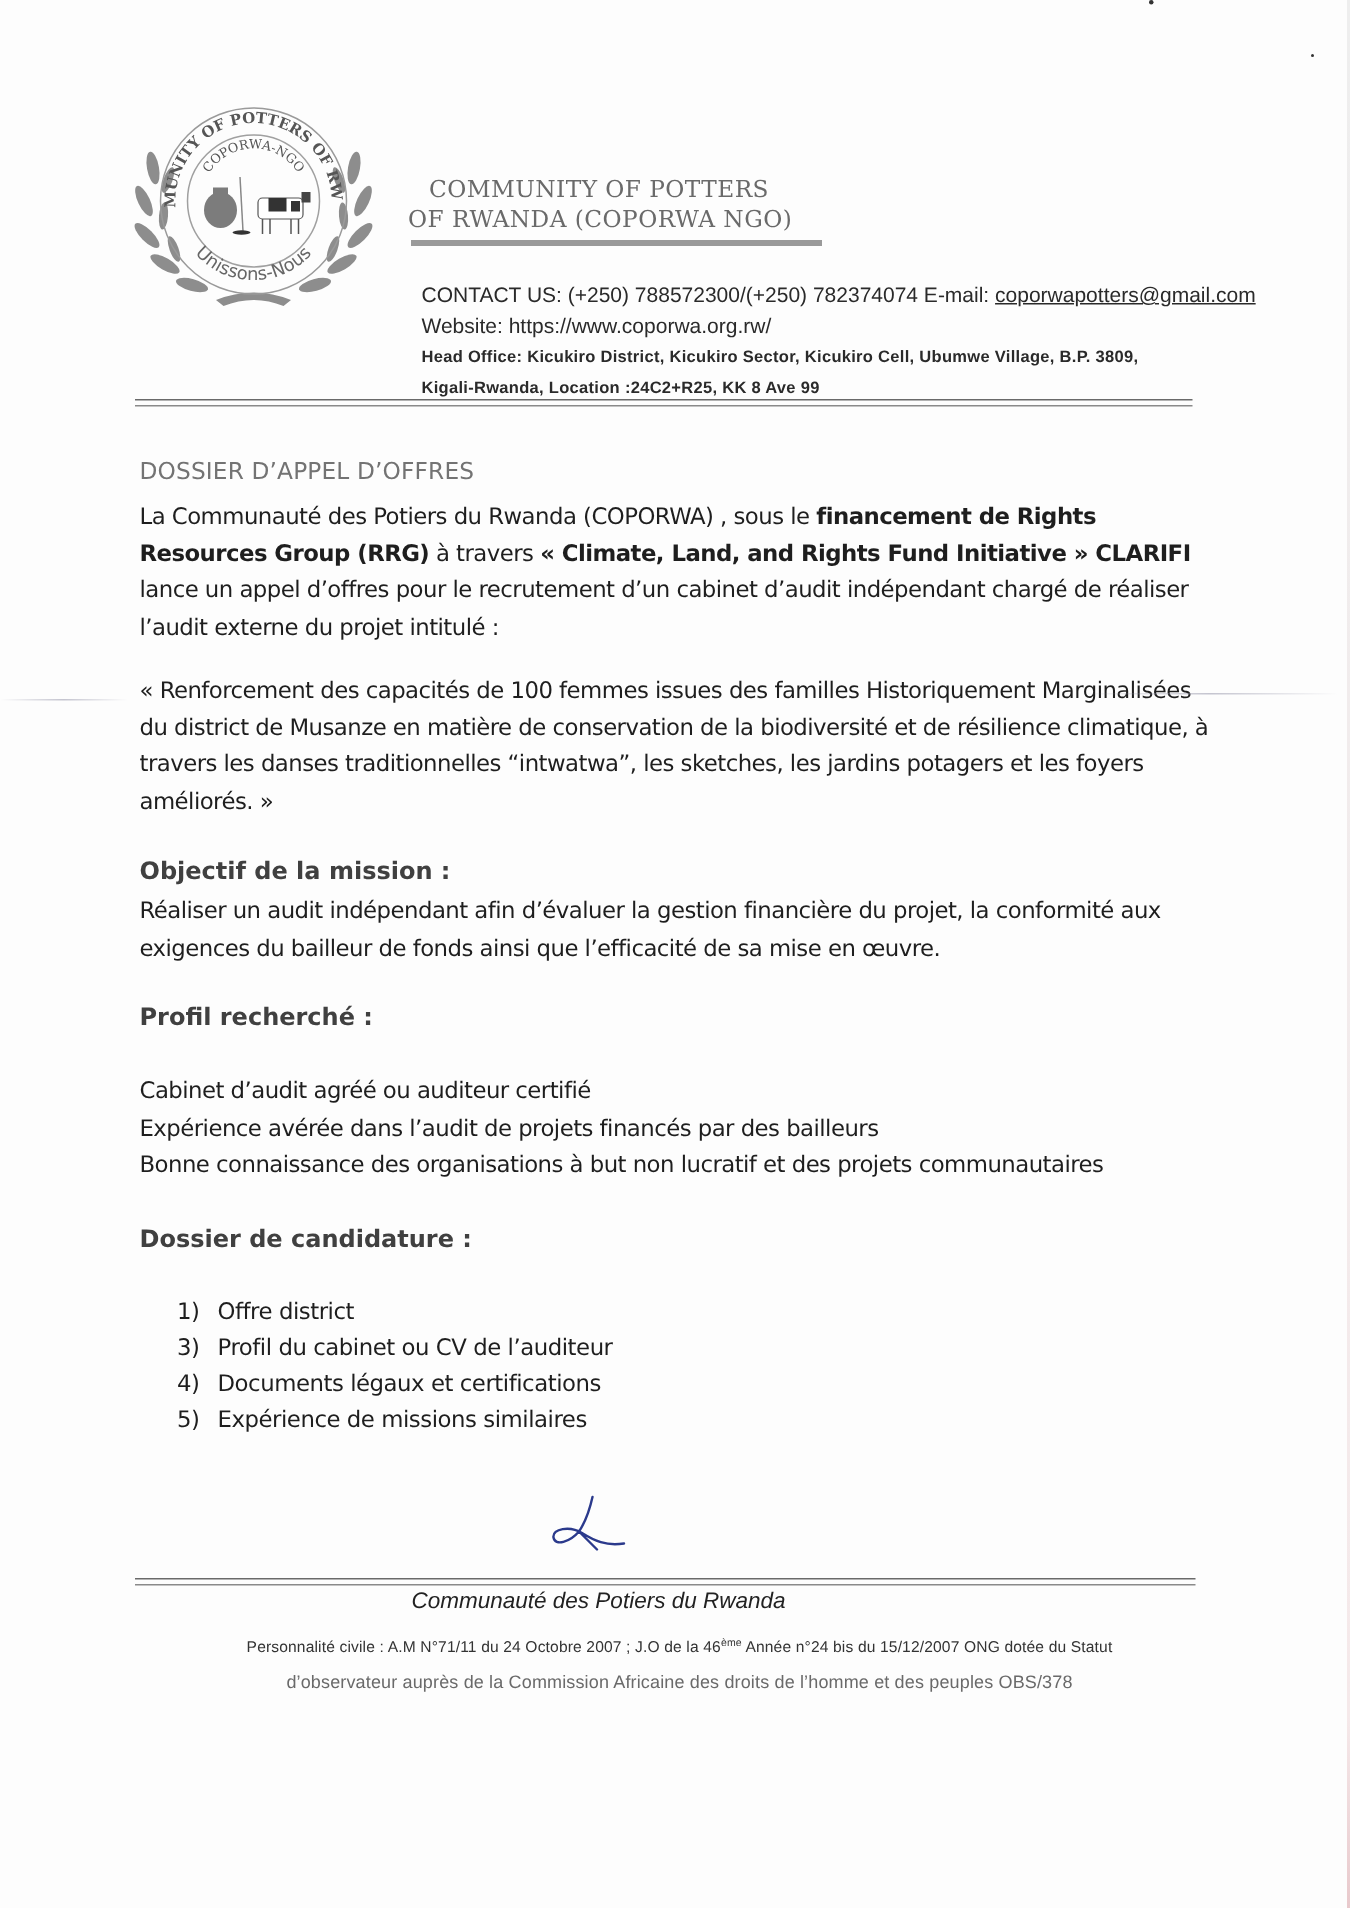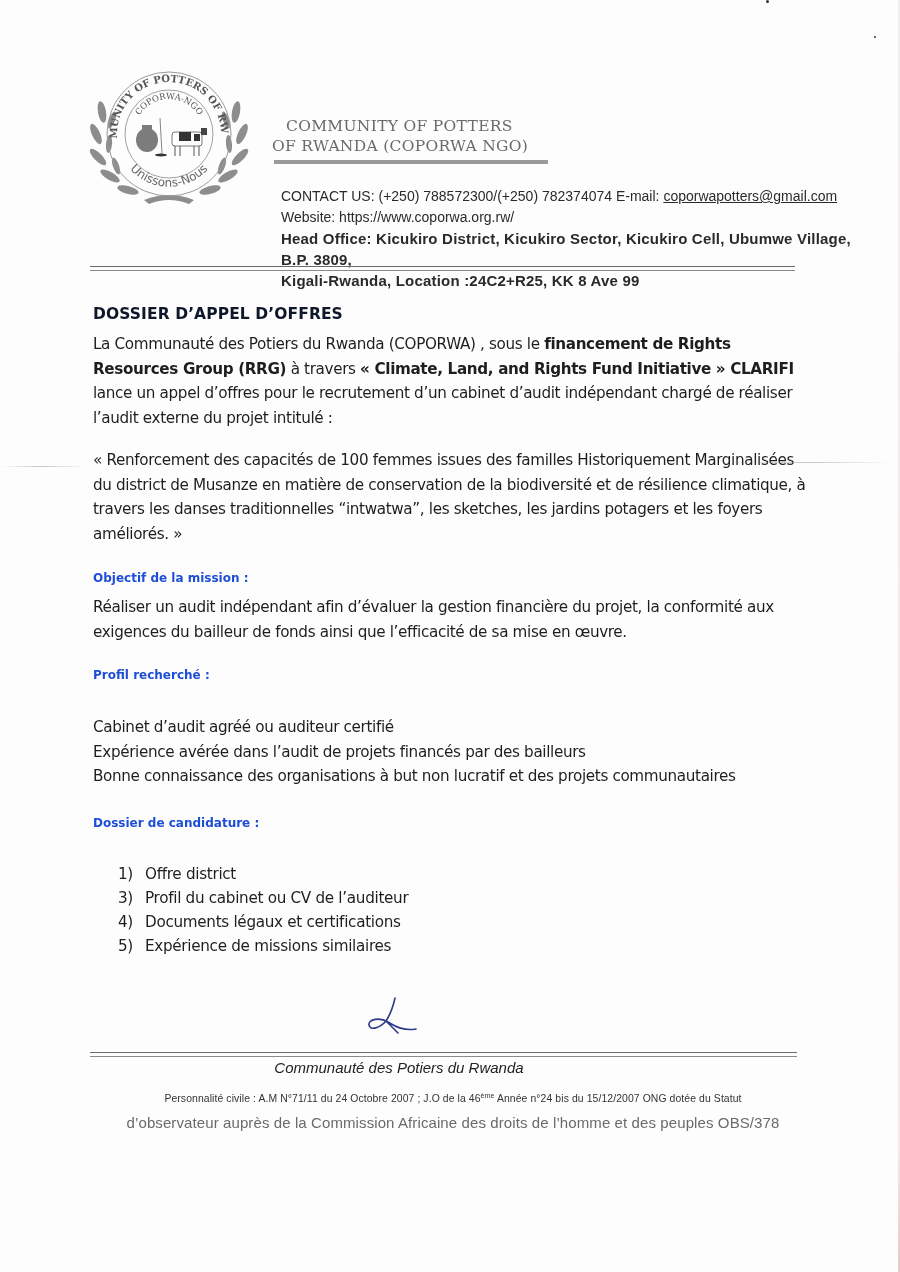--- a/index.html
+++ b/index.html
@@ -19,36 +19,36 @@
   }
   .org-title .l1 { display: block; padding-left: 14px; text-align: left; }
   .org-title .l2 { display: block; text-align: left; }
   .title-rule { left: 274px; top: 160px; width: 274px; height: 4px; background: #9a9a9a; }
   .contact {
     left: 281px; top: 186px; width: 600px;
     font-family: "Liberation Sans", sans-serif; font-size: 14px; line-height: 21px;
     color: #2a2a2a;
   }
   .contact .email { text-decoration: underline; color: #2a2a2a; }
-  .contact .bold { font-weight: bold; font-size: 15px; letter-spacing: 0.2px; }
+  .contact .bold { font-weight: bold; font-size: 11px; letter-spacing: 0.2px; }
   .rule-double { height: 3px; border-top: 1.5px solid #6a6a6a; border-bottom: 1.5px solid #8a8a8a; }
   #hrule-top { left: 90px; top: 266px; width: 705px; }
   
   .h-main {
-    left: 93px; top: 305px; font-size: 15.5px; font-weight: bold; color: #0f172a;
+    left: 93px; top: 305px; font-size: 15.5px; font-weight: normal; color: #737373;
     font-family: "DejaVu Sans", sans-serif; letter-spacing: 0.1px;
   }
   .para {
     left: 93px; width: 720px; font-size: 15.2px; line-height: 24.6px;
     font-family: "DejaVu Sans", sans-serif; color: #1e1e1e; letter-spacing: -0.35px;
   }
   .para b { font-weight: bold; }
   #intro { top: 332px; }
   #project { top: 448px; }
-  .sec-title { left: 93px; font-size: 12px; font-weight: bold; color: #1d4ed8; letter-spacing: 0; }
+  .sec-title { left: 93px; font-size: 16px; font-weight: bold; color: #404040; letter-spacing: 0; }
   #sec-obj { top: 571px; }
   #obj-text { top: 595px; }
   #sec-profil { top: 668px; }
   #profil-list { top: 715px; }
   #sec-dossier { top: 816px; }
   .olist { left: 118px; top: 862px; font-size: 15.2px; line-height: 24px; color: #1e1e1e; letter-spacing: -0.3px; }
   .olist .num { display: inline-block; width: 27px; }
   
   #signature { left: 360px; top: 995px; width: 60px; height: 45px; }
   
@@ -56,21 +56,21 @@
   .footer-name {
     left: 0; width: 792px; top: 1059px; text-align: center;
     font-family: "Liberation Sans", sans-serif; font-style: italic; font-size: 15px; color: #222;
     padding-left: 6px; box-sizing: border-box;
   }
   .footer-legal {
     left: 0; width: 900px; text-align: center; font-family: "Liberation Sans", sans-serif;
     color: #333; box-sizing: border-box;
   }
   #legal1 { top: 1092px; font-size: 10.4px; padding-left: 6px; letter-spacing: 0.1px; }
-  #legal2 { top: 1114px; font-size: 15px; color: #6a6a6a; padding-left: 6px; letter-spacing: 0.1px; }
+  #legal2 { top: 1114px; font-size: 12px; color: #6a6a6a; padding-left: 6px; letter-spacing: 0.1px; }
   sup { font-size: 7px; }
   
   .scan-line { height: 1px; background: linear-gradient(90deg, rgba(160,160,180,0), rgba(150,150,170,0.55), rgba(160,160,180,0)); }
   #scan-left { left: 0; top: 466px; width: 85px; }
   #scan-right { left: 722px; top: 462px; width: 170px; }
   .dot { width: 3px; height: 3px; border-radius: 50%; background: #333; }
   .edge-right { right: 0; top: 0; width: 2px; height: 1272px; background: linear-gradient(180deg, #eee, #f5e9ea 90%, #e8c9cc); }
 </style>
 </head>
 <body>

